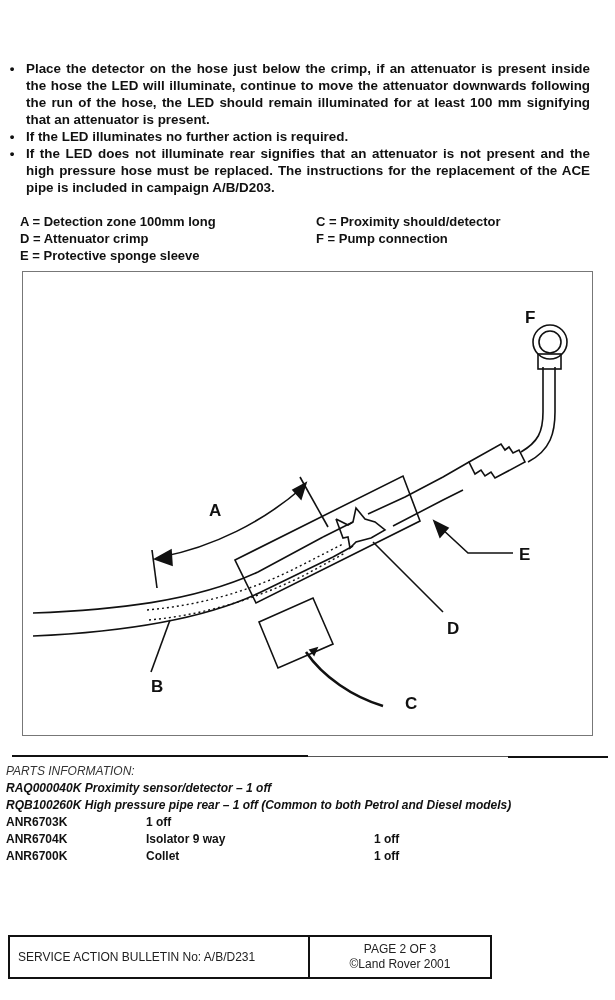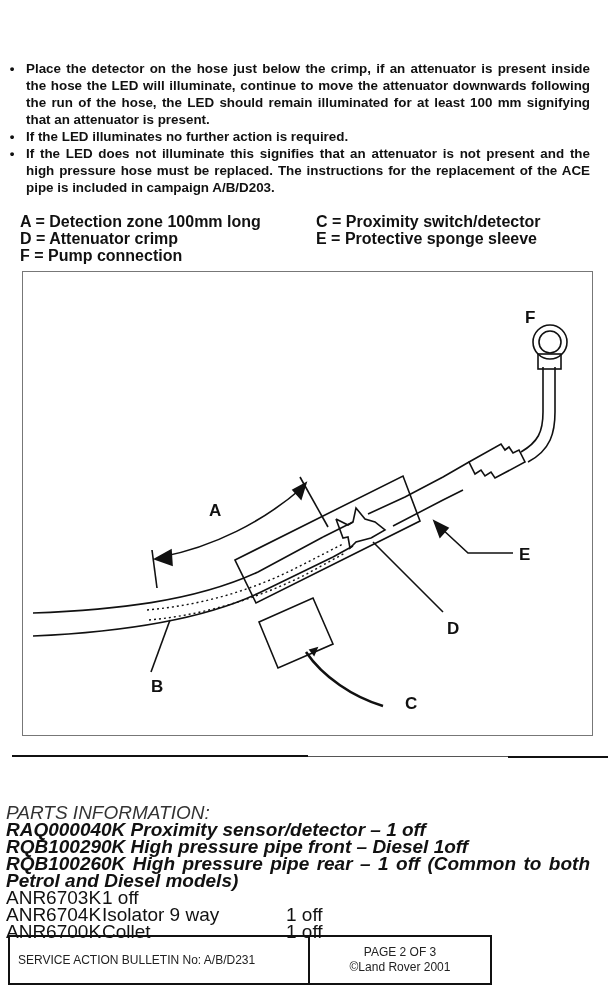--- a/index.html
+++ b/index.html
@@ -12,59 +12,59 @@
     margin: 0; padding: 0; list-style: none;
     font-size: 13.4px; font-weight: bold; line-height: 17px;
   }
   .bullets li { position: relative; padding-left: 20px; text-align: justify; }
   .bullets li .dot {
     position: absolute; left: 0; top: 0; width: 12px; text-align: center;
   }
   .legend {
     position: absolute; left: 20px; top: 213px; width: 560px;
     display: grid; grid-template-columns: 296px 264px;
-    font-size: 16px; font-weight: bold; line-height: 17px;
+    font-size: 13px; font-weight: bold; line-height: 17px;
   }
   .figure {
     position: absolute; left: 22px; top: 271px; width: 571px; height: 465px;
     border: 1px solid #777777; box-sizing: border-box;
   }
   .figure svg { position: absolute; left: 0; top: 0; }
   .fig-label { font-family: "Liberation Sans", sans-serif; font-weight: bold; font-size: 17px; fill: #111; }
   .rule { position: absolute; height: 2px; background: #111; }
   .parts {
-    position: absolute; left: 6px; top: 804px; width: 584px;
-    font-size: 19px; line-height: 17px;
+    position: absolute; left: 6px; top: 763px; width: 584px;
+    font-size: 12px; line-height: 17px;
   }
   .parts .heading { font-style: italic; font-weight: normal; color: #333; }
   .parts .row { font-weight: bold; text-align: justify; font-style: italic; }
-  .parts .grid-row { font-weight: normal; display: grid; grid-template-columns: 96px 184px 80px; }
+  .parts .grid-row { font-weight: bold; display: grid; grid-template-columns: 96px 184px 80px; gap: 44px; }
   .footer {
-    position: absolute; left: 8px; top: 935px; width: 484px; height: 50px;
+    position: absolute; left: 8px; top: 935px; width: 484px; height: 44px;
     border: 2px solid #111; box-sizing: border-box; display: flex;
     font-size: 12px; color: #222;
   }
   .footer .left { width: 290px; border-right: 2px solid #111; display: flex; align-items: center; padding-left: 8px; }
   .footer .right { flex: 1; display: flex; flex-direction: column; align-items: center; justify-content: center; line-height: 15px; }
 </style>
 </head>
 <body>
 
 <ul class="bullets">
   <li><span class="dot">•</span><span>Place the detector on the hose just below the crimp, if an attenuator is present inside the hose the LED will illuminate, continue to move the attenuator downwards following the run of the hose, the LED should remain illuminated for at least 100 mm signifying that an attenuator is present.</span></li>
   <li><span class="dot">•</span><span>If the LED illuminates no further action is required.</span></li>
-  <li><span class="dot">•</span><span>If the LED does not illuminate this signifies that an attenuator is not present and the high pressure hose must be replaced. The instructions for the replacement of the ACE pipe is included in campaign A/B/D203.</span></li>
+  <li><span class="dot">•</span><span>If the LED does not illuminate rear signifies that an attenuator is not present and the high pressure hose must be replaced. The instructions for the replacement of the ACE pipe is included in campaign A/B/D203.</span></li>
 </ul>
 
 <div class="legend">
   <div>A = Detection zone 100mm long</div>
-  <div>C = Proximity switch/detector</div>
+  <div>C = Proximity should/detector</div>
   <div>D = Attenuator crimp</div>
+  <div>F = Pump connection</div>
   <div>E = Protective sponge sleeve</div>
-  <div>F = Pump connection</div>
 </div>
 
 <div class="figure">
   <svg width="571" height="465" viewBox="0 0 571 465" fill="none" stroke="#111" stroke-width="1.6">
 
     <path d="M10 341 C 90 338, 170 330, 235 300 L 300 265"></path>
     <path d="M10 364 C 100 360, 180 348, 238 320 L 310 285"></path>
 
     <path d="M300 265 L 330 250 M 345 242 L 382 225 L 420 205 L 446 190"></path>
     <path d="M310 285 L 330 274 M 370 254 L 420 228 L 440 218"></path>
@@ -111,21 +111,20 @@
   </svg>
 </div>
 
 <div class="rule" style="left:12px; top:755px; width:296px;"></div>
 <div class="rule" style="left:308px; top:756px; width:200px; height:1px; background:#555;"></div>
 <div class="rule" style="left:508px; top:756px; width:100px;"></div>
 
 <div class="parts">
   <div class="heading">PARTS INFORMATION:</div>
   <div class="row">RAQ000040K Proximity sensor/detector – 1 off</div>
-  <div class="row">RQB100290K High pressure pipe front – Diesel 1off</div>
   <div class="row">RQB100260K High pressure pipe rear – 1 off (Common to both Petrol and Diesel models)</div>
   <div class="grid-row">
     <span>ANR6703K</span>
     <span>1 off</span>
   </div>
   <div class="grid-row">
     <span>ANR6704K</span>
     <span>Isolator 9 way</span>
     <span>1 off</span>
   </div>

